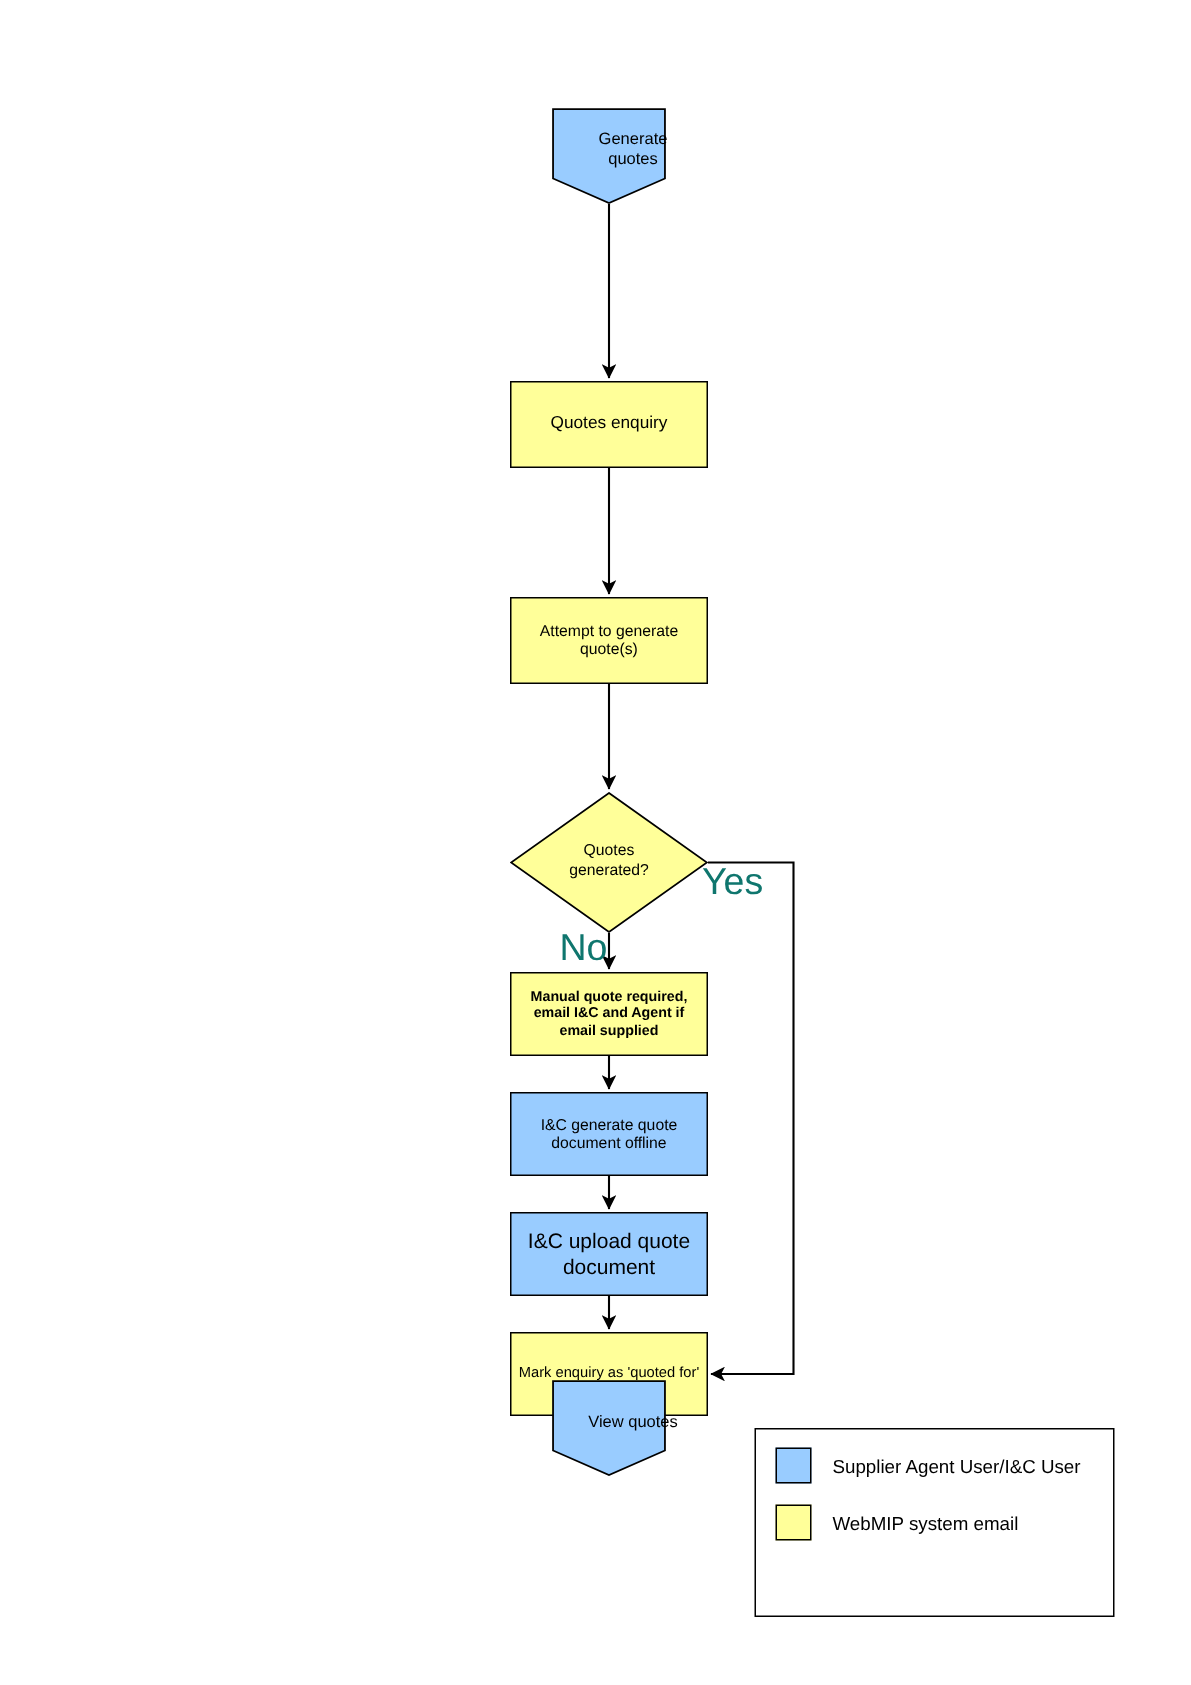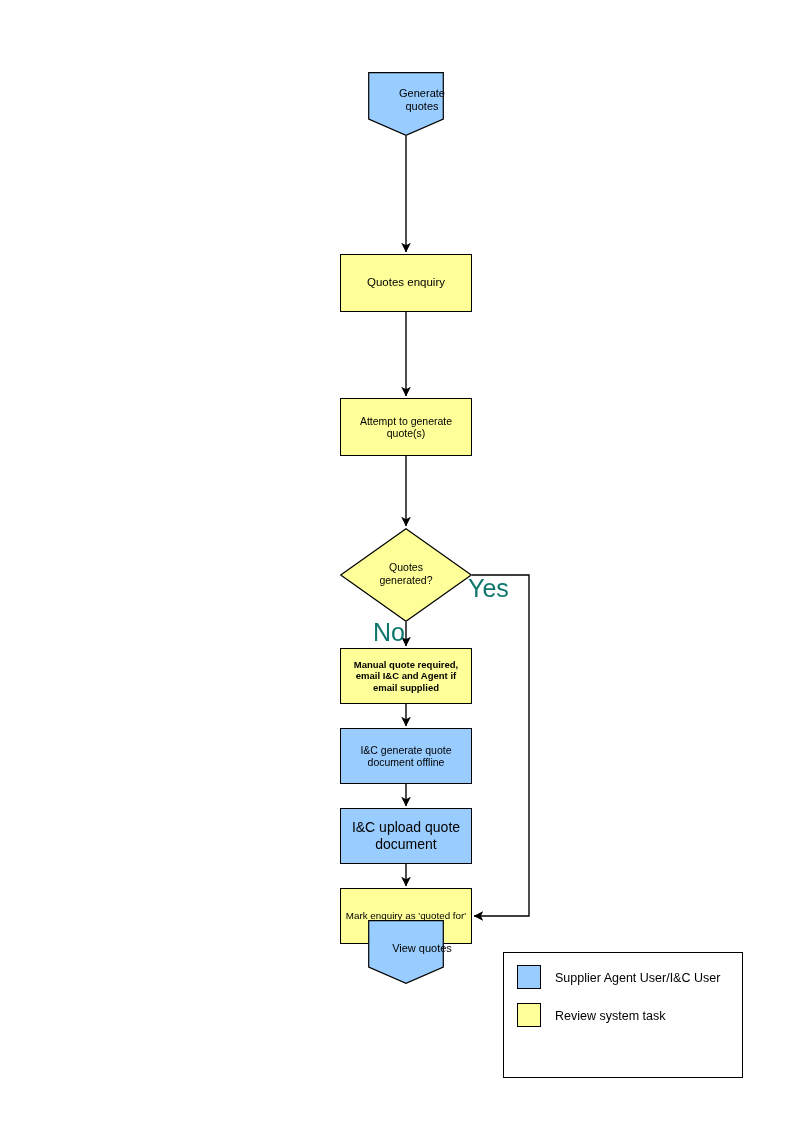--- a/index.html
+++ b/index.html
@@ -212,17 +212,17 @@
 
 <div id="legend">
 
   <div class="legend-row" style="top:12px;">
     <span class="legend-swatch" style="background:#99ccff;"></span>
     <span class="legend-text">Supplier Agent User/I&amp;C User</span>
   </div>
 
   <div class="legend-row" style="top:50px;">
     <span class="legend-swatch" style="background:#ffff99;"></span>
-    <span class="legend-text">Review system task</span>
+    <span class="legend-text">WebMIP system email</span>
   </div>
 
 
 </div>
 
 </body></html>

